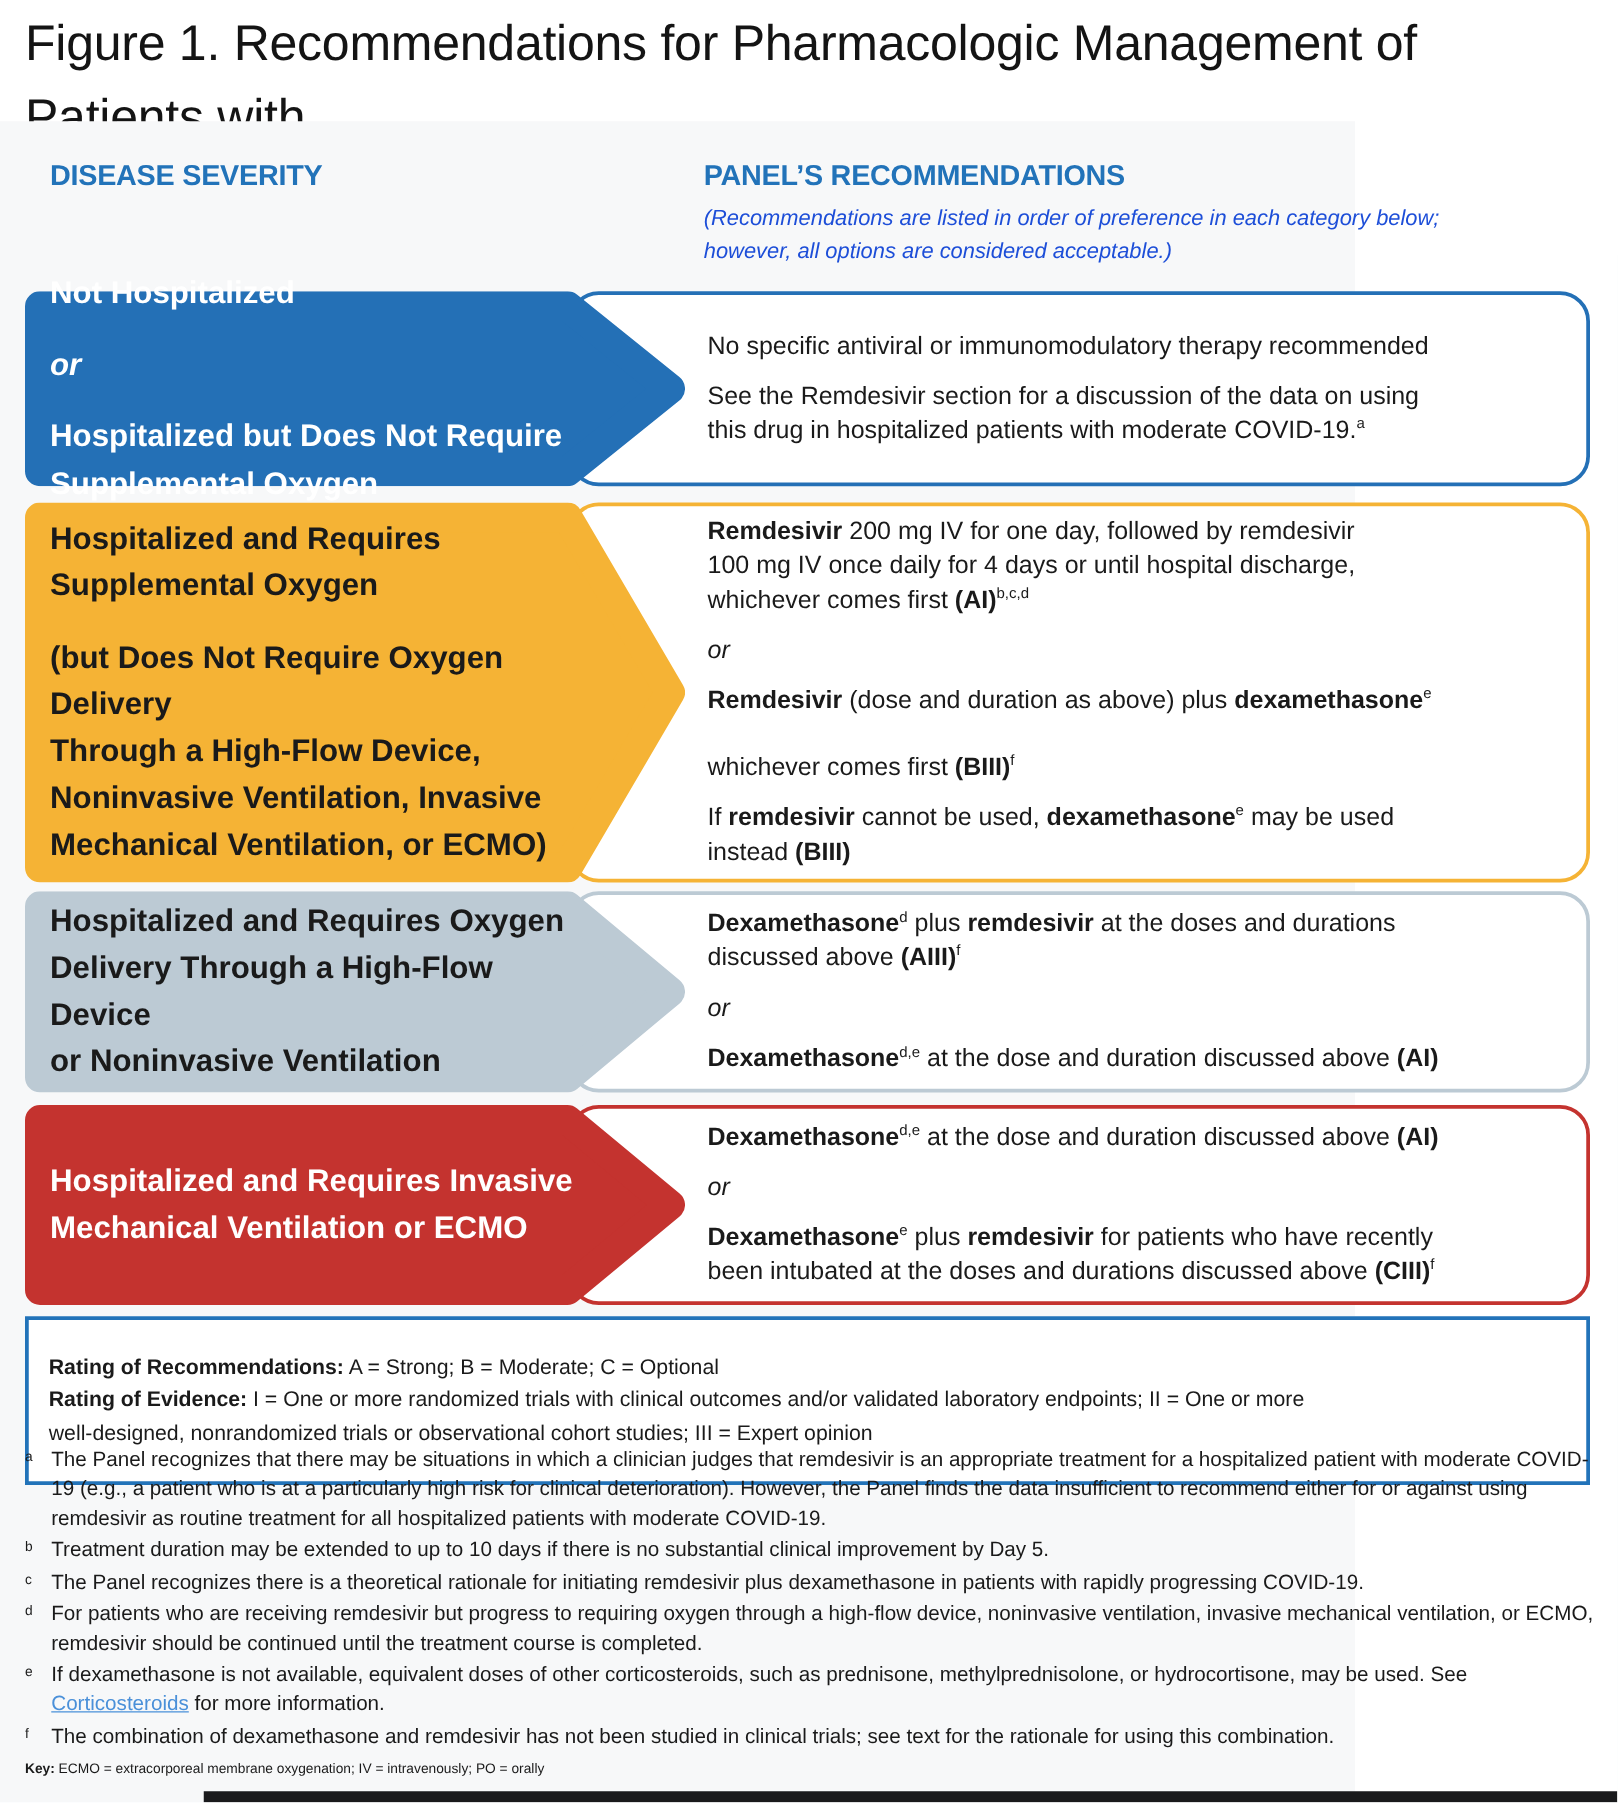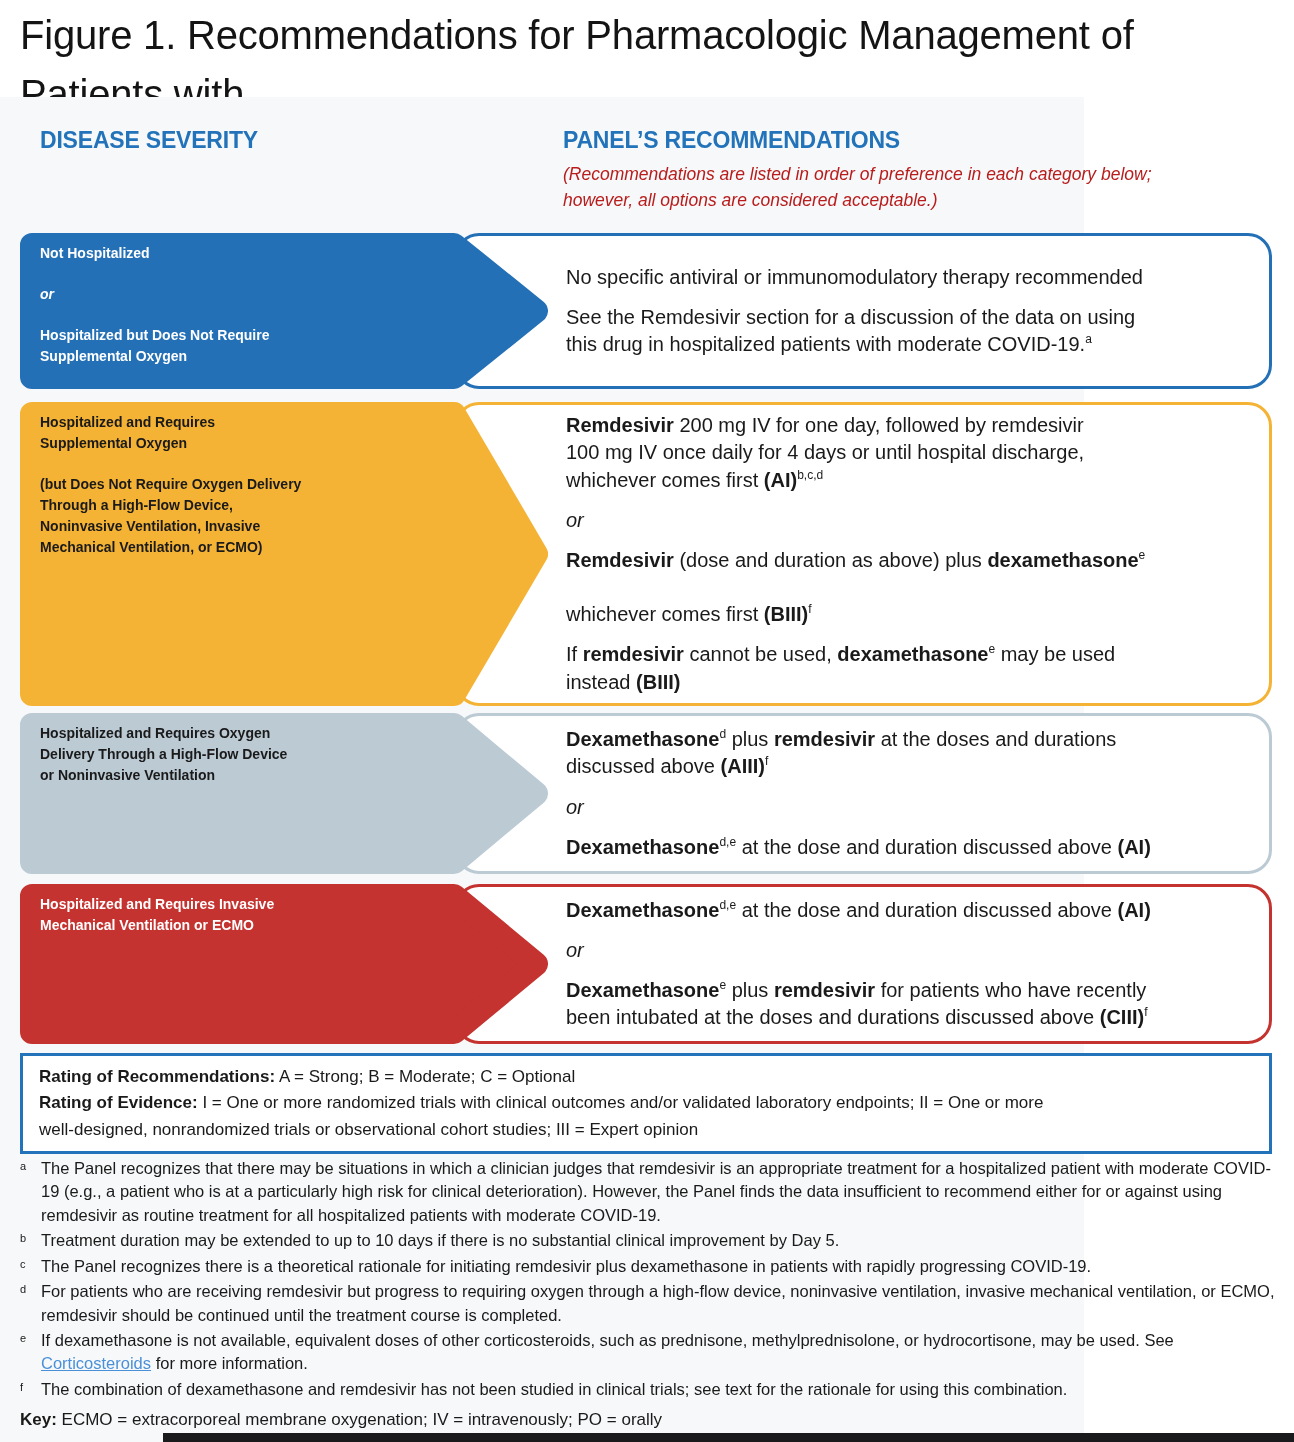--- a/index.html
+++ b/index.html
@@ -5,49 +5,49 @@
   html,body{margin:0;padding:0;background:#fff;}
   .page{position:relative;width:1294px;height:1442px;background:#ffffff;overflow:hidden;
         font-family:"Liberation Sans", sans-serif;color:#1a1a1a;}
   .figure-title{position:absolute;left:20px;top:6px;width:1250px;font-size:40px;line-height:1.48;
         color:#141414;letter-spacing:-0.2px;}
   .figure-area{position:absolute;left:0;top:97px;width:1084px;height:1345px;background:#f7f8f9;}
   .col-header{position:absolute;top:30px;font-size:23px;font-weight:700;color:var(--accent);letter-spacing:-0.2px;}
   .sev-header{left:40px;}
   .rec-header{left:563px;}
   .rec-note{position:absolute;left:563px;top:64px;width:680px;font-size:17.5px;font-style:italic;
-        color:#b91c1c;line-height:1.5;}
+        color:#1d4ed8;line-height:1.5;}
   .rows{position:absolute;left:0;top:136px;width:1294px;}
   .sev-row{position:relative;width:100%;}
   .row-1{height:156px;margin-bottom:13px;}
   .row-2{height:304px;margin-bottom:7px;}
   .row-3{height:161px;margin-bottom:10px;}
   .row-4{height:160px;}
   .rec-box{position:absolute;left:455px;right:22px;top:0;bottom:0;background:#ffffff;
         border:3px solid var(--rc);border-radius:24px;display:flex;flex-direction:column;
         justify-content:center;box-sizing:border-box;padding:8px 22px 8px 108px;z-index:1;
         font-size:20px;line-height:1.36;}
   .rec-box p{margin:6.5px 0;}
   .arrow-wrap{position:absolute;left:20px;top:0;width:528px;height:100%;z-index:2;}
   .arrow-wrap svg{display:block;position:absolute;left:0;top:0;}
   .arrow-label{position:absolute;left:40px;top:0;bottom:0;width:430px;display:flex;flex-direction:column;
-        z-index:3;font-size:14px;font-weight:700;color:var(--tc);line-height:1.5;}
+        justify-content:center;z-index:3;font-size:25px;font-weight:700;color:var(--tc);line-height:1.5;}
   .arrow-label p{margin:10px 0;}
   sup{font-size:60%;line-height:0;vertical-align:super;}
   .b{font-weight:700;}
   .i{font-style:italic;}
   .link{color:var(--link);text-decoration:underline;cursor:pointer;}
   .rating-box{position:absolute;left:20px;top:956px;width:1252px;box-sizing:border-box;background:#ffffff;
-        border:3px solid var(--accent);padding:8px 16px;font-size:17px;line-height:1.55;}
+        border:3px solid var(--accent);padding:25px 16px;font-size:17px;line-height:1.55;}
   .rating-box p{margin:0;}
   .footnotes{position:absolute;left:20px;top:1060px;width:1256px;font-size:16.5px;line-height:1.42;}
   .footnote{display:flex;margin-bottom:2px;}
   .fn-marker{width:21px;flex:none;font-size:11px;padding-top:2px;}
   .fn-text{flex:1;}
-  .key-line{margin-top:7px;font-size:17px;}
+  .key-line{margin-top:7px;font-size:11px;}
   .bottom-bar{position:absolute;left:163px;right:0;bottom:0;height:9px;background:#1a1a1c;}
 </style>
 </head>
 <body>
 
 <div class="page">
 
   <div class="figure-title"><span>Figure 1. Recommendations for Pharmacologic Management of Patients with</span><br><span>COVID-19 Based on Disease Severity</span></div>
 
   <div class="figure-area">

